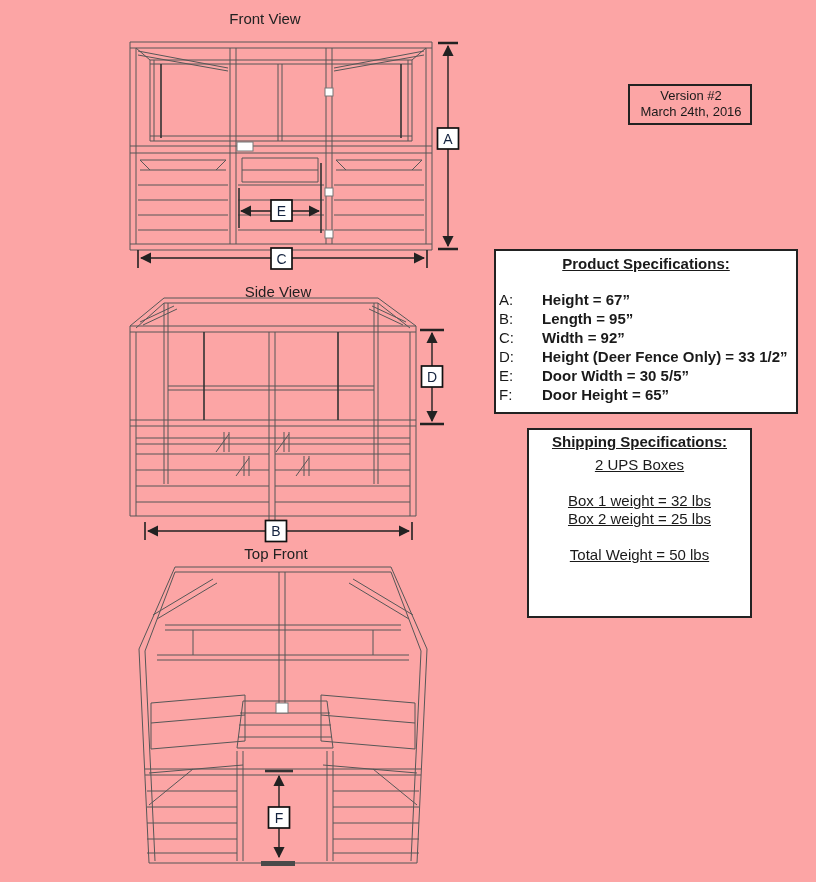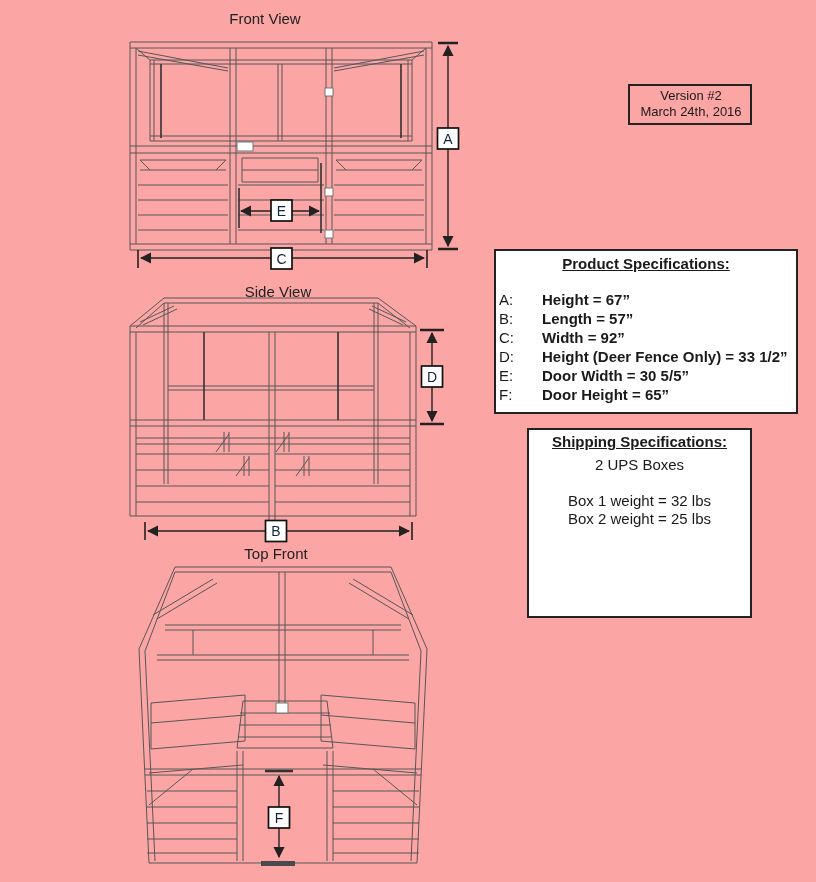--- a/index.html
+++ b/index.html
@@ -15,21 +15,21 @@
   .svg-front{left:128px;top:38px;}
   .svg-side{left:126px;top:294px;}
   .svg-top{left:133px;top:563px;}
   .dim-letter{font-family:"Liberation Sans",sans-serif;font-size:14px;fill:#14233f;}
   .version-box{
     position:absolute;left:628px;top:84px;width:124px;box-sizing:border-box;
     border:2px solid #222;text-align:center;font-size:13px;line-height:16px;padding:2px 2px 3px 4px;
   }
   .spec-box{position:absolute;box-sizing:border-box;border:2px solid #222;background:#fff;}
   .product-box{left:494px;top:203px;width:304px;height:165px;padding:4px 0 0 0;margin-top:46px;}
-  .shipping-box{left:527px;top:428px;width:225px;height:190px;padding:3px 0 0 0;text-align:center;}
+  .shipping-box{left:527px;top:428px;width:225px;height:190px;padding:3px 0 0 0;text-align:center;text-decoration:underline;}
   .spec-title{font-size:15px;font-weight:bold;text-decoration:underline;text-align:center;white-space:nowrap;}
   .spec-rows{margin-top:18px;}
   .spec-row{display:flex;font-size:15px;line-height:19px;white-space:nowrap;}
   .spec-key{width:43px;padding-left:3px;flex:0 0 auto;}
   .spec-val{flex:0 0 auto;font-weight:bold;}
   .ship-line{font-size:15px;line-height:18px;white-space:nowrap;}
   .gap-md{margin-top:6px;}
   .gap-lg{margin-top:18px;}
 </style>
 </head>
@@ -95,21 +95,21 @@
 
   <div class="spec-box product-box">
     <div class="spec-title">Product Specifications:</div>
     <div class="spec-rows">
       <div class="spec-row">
         <span class="spec-key">A:</span>
         <span class="spec-val">Height = 67”</span>
       </div>
       <div class="spec-row">
         <span class="spec-key">B:</span>
-        <span class="spec-val">Length = 57”</span>
+        <span class="spec-val">Length = 95”</span>
       </div>
       <div class="spec-row">
         <span class="spec-key">C:</span>
         <span class="spec-val">Width = 92”</span>
       </div>
       <div class="spec-row">
         <span class="spec-key">D:</span>
         <span class="spec-val">Height (Deer Fence Only) = 33 1/2”</span>
       </div>
       <div class="spec-row">
@@ -160,20 +160,21 @@
       <rect x="139.5" y="226.5" width="21" height="21" fill="#fff" stroke="#111" stroke-width="1.7"></rect>
       <text class="dim-letter" x="150" y="242" text-anchor="middle">B</text>
     </g>
   </svg>
 
   <div class="spec-box shipping-box">
     <div class="spec-title">Shipping Specifications:</div>
     <div class="ship-line gap-md">2 UPS Boxes</div>
     <div class="ship-line gap-lg">Box 1 weight = 32 lbs</div>
     <div class="ship-line">Box 2 weight = 25 lbs</div>
+    <div class="ship-line gap-lg">Total Weight = 50 lbs</div>
   </div>
 
   <div class="view-title vt-top">Top Front</div>
 
   <svg class="svg-top" width="305" height="314" viewBox="0 0 305 314">
     <defs>
       <marker id="ar3" viewBox="0 0 10 10" refX="9" refY="5" markerWidth="8" markerHeight="8" orient="auto-start-reverse">
         <path d="M0 0 L10 5 L0 10 z" fill="#222"></path>
       </marker>
     </defs>

